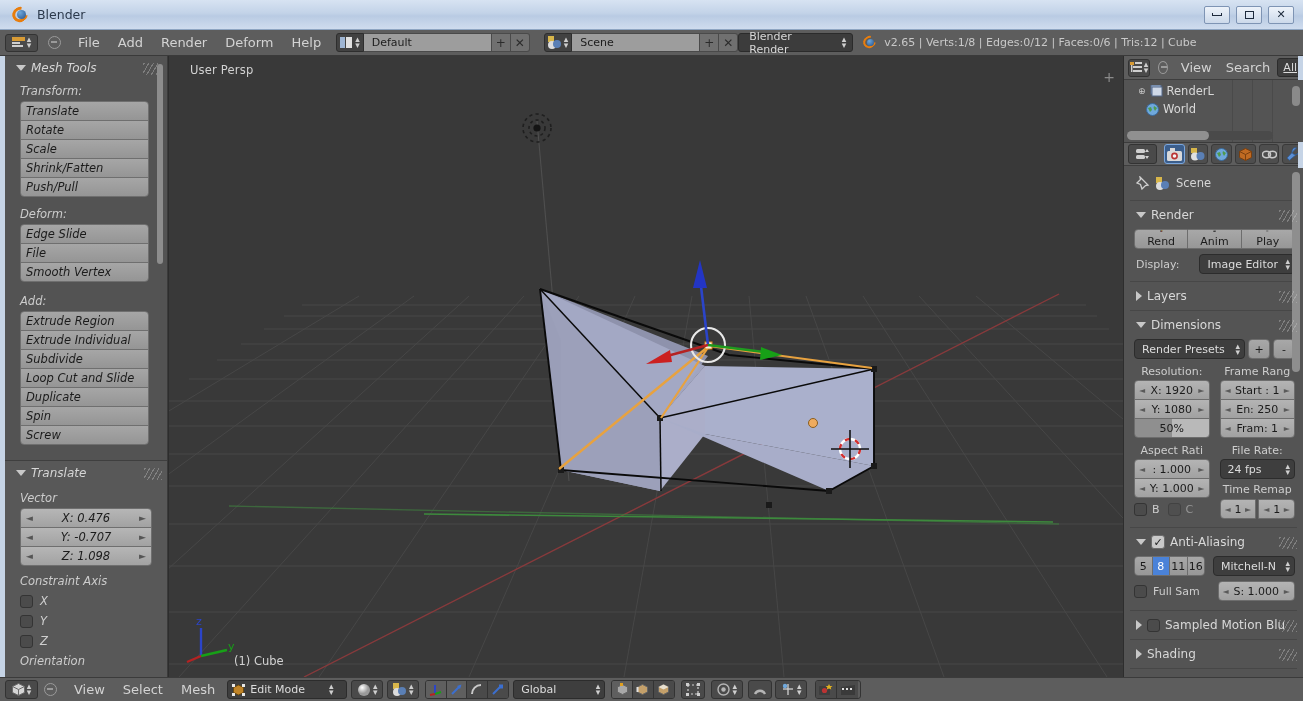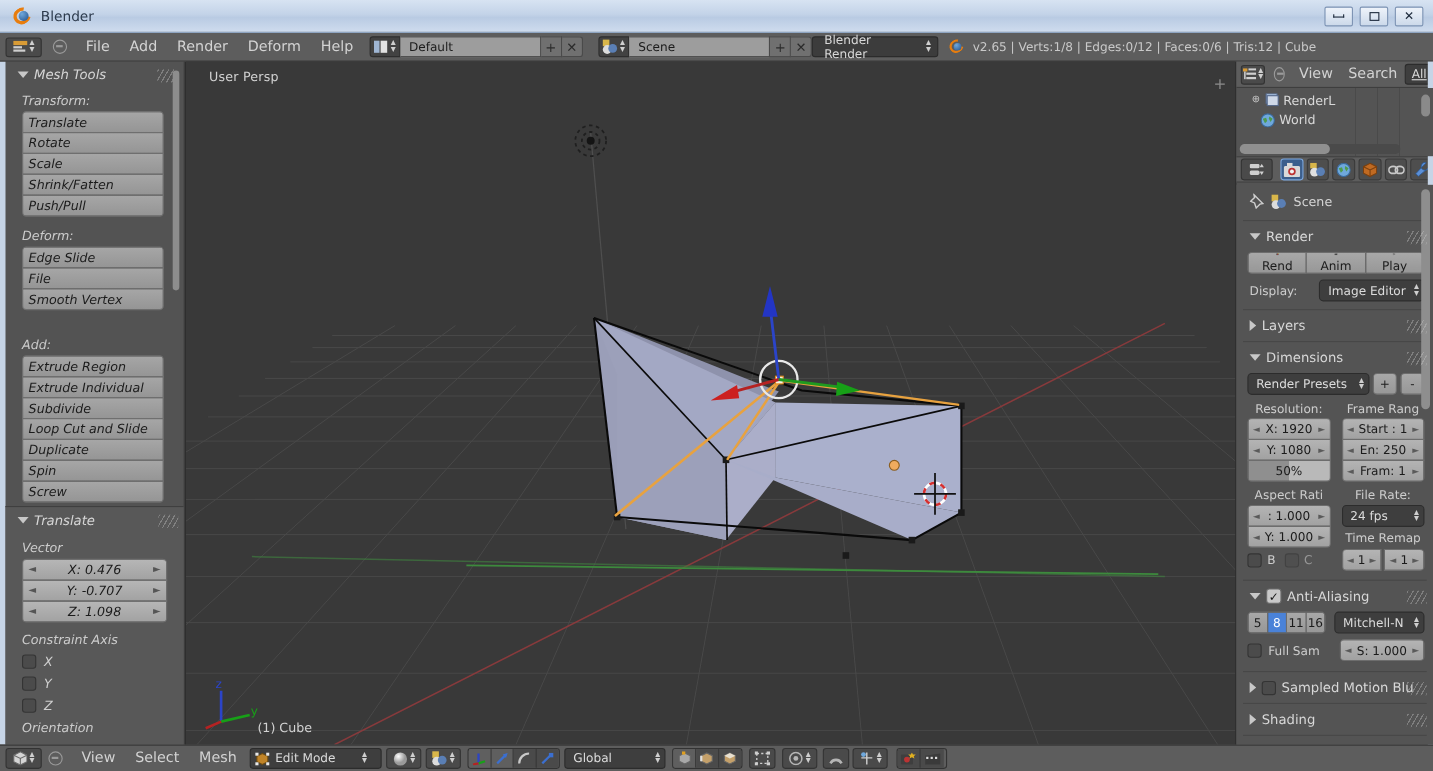--- a/index.html
+++ b/index.html
@@ -353,21 +353,21 @@
         <div class="tbtn">Push/Pull</div>
       </div>
 
       <div class="section-lbl" style="padding-top:10px">Deform:</div>
       <div class="btncol">
         <div class="tbtn">Edge Slide</div>
         <div class="tbtn">File</div>
         <div class="tbtn">Smooth Vertex</div>
       </div>
 
-      <div class="section-lbl" style="padding-top:24px">Add:</div>
+      <div class="section-lbl" style="padding-top:12px">Add:</div>
       <div class="btncol">
         <div class="tbtn">Extrude Region</div>
         <div class="tbtn">Extrude Individual</div>
         <div class="tbtn">Subdivide</div>
         <div class="tbtn">Loop Cut and Slide</div>
         <div class="tbtn">Duplicate</div>
         <div class="tbtn">Spin</div>
         <div class="tbtn">Screw</div>
       </div>
 

